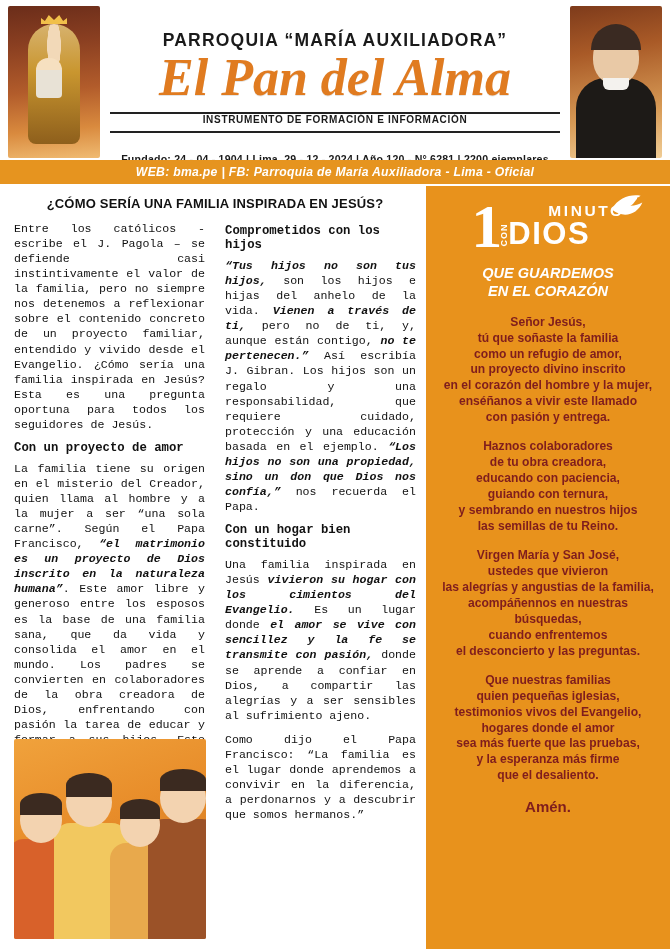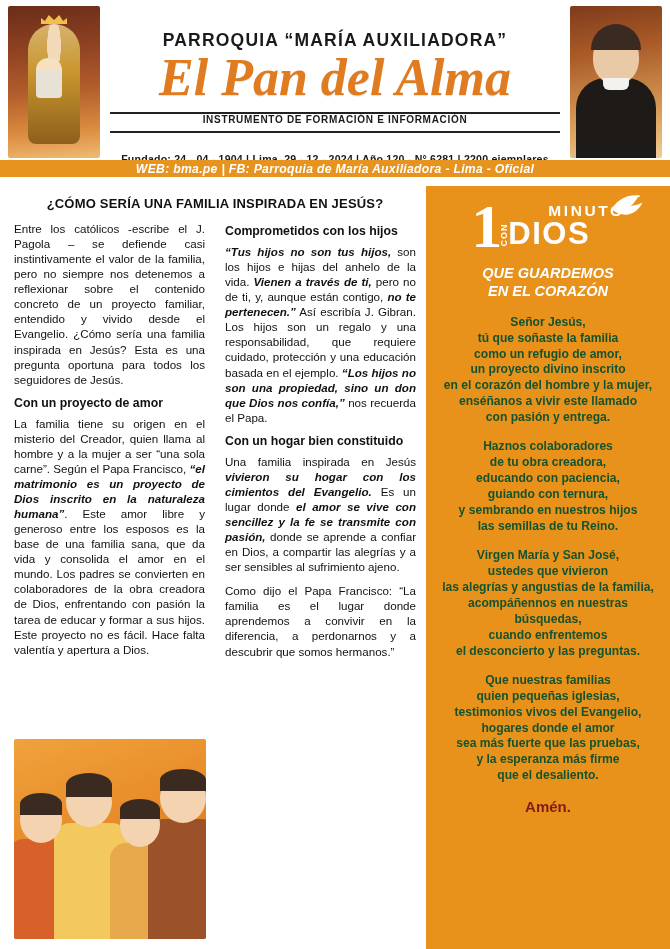--- a/index.html
+++ b/index.html
@@ -122,21 +122,21 @@
   .mast-meta {
     font-weight: bold;
     font-size: 10.6px;
     color: #1a1a1a;
     margin-top: 20px;
     letter-spacing: 0.2px;
   }
   .mast-band {
     position: absolute;
     left: 0; right: 0; top: 160px;
-    height: 17px;
+    height: 24px;
     background: #e6941f;
     display: flex; align-items: center; justify-content: center;
   }
   .mast-band-text {
     color: #ffffff;
     font-weight: bold;
     font-style: italic;
     font-size: 12.2px;
     letter-spacing: 0.3px;
   }
@@ -158,20 +158,21 @@
     text-align: center;
     font-weight: bold;
     font-size: 13px;
     color: #111;
     letter-spacing: 0.2px;
     margin: 2px 0 10px 0;
   }
   .cols {
     display: flex;
     gap: 20px;
+    font-family: Liberation Mono, monospace;
   }
   .col { width: 192px; }
   .col p {
     margin: 0 0 9px 0;
     font-size: 11.6px;
     line-height: 1.30;
     color: #111;
     text-align: justify;
     hyphens: auto;
   }
@@ -268,21 +269,21 @@
     line-height: 1.25;
     margin: 14px 0 14px 0;
     color: #ffffff;
   }
   .prayer {
     text-align: center;
     font-weight: bold;
     font-size: 12.1px;
     line-height: 1.32;
     margin: 0 0 13px 0;
-    color: #14532d;
+    color: #7f1d1d;
   }
   .amen {
     text-align: center;
     font-weight: bold;
     font-size: 15px;
     margin-top: 14px;
     color: #7f1d1d;
   }
 </style>
 </head>

